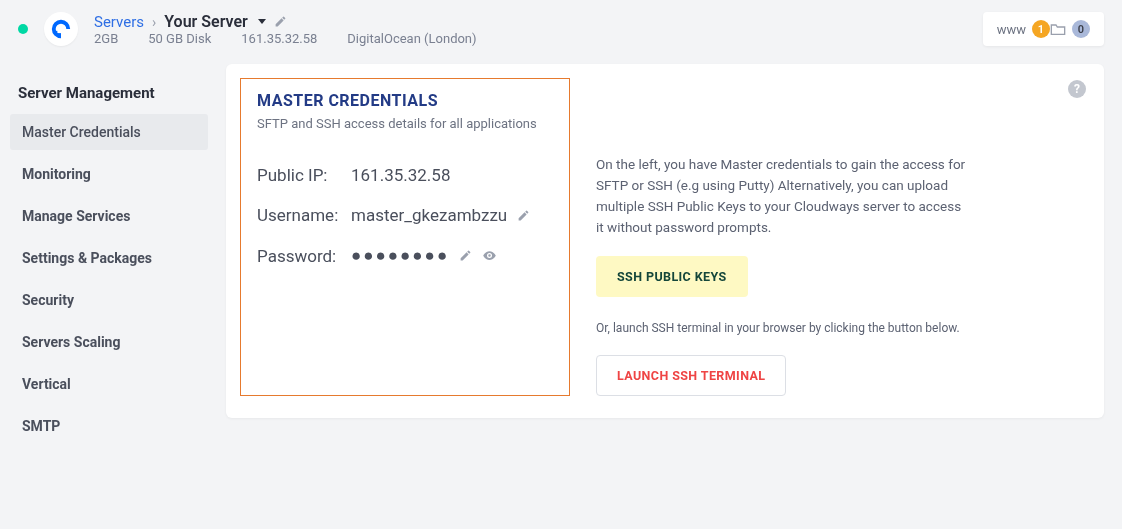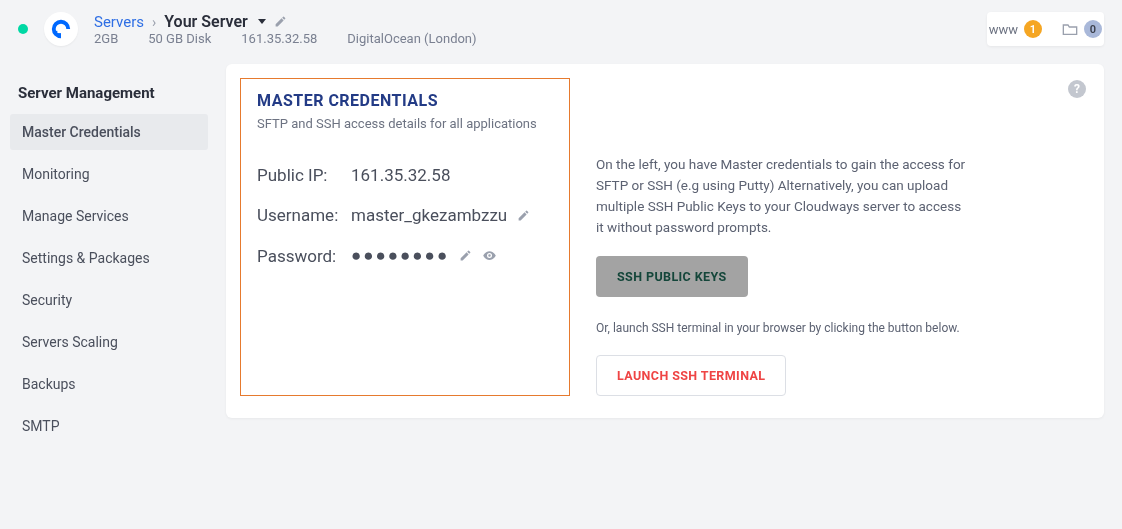--- a/index.html
+++ b/index.html
@@ -38,41 +38,42 @@
     width: 0; height: 0; border-left: 4px solid transparent; border-right: 4px solid transparent;
     border-top: 5px solid #2a2e3a; display: inline-block; margin-left: 2px; cursor: pointer;
   }
   .pencil {
     width: 14px; height: 14px; display: inline-flex; align-items: center; justify-content: center;
     color: #9aa0ad; cursor: pointer;
   }
   .spec-row { display: flex; gap: 30px; color: #7a8091; font-size: 13px; }
   .header-right {
     margin-left: auto;
-    background: #fff; border-radius: 4px; padding: 8px 2px;
-    display: flex; align-items: flex-end; gap: 20px;
+    background: #fff; border-radius: 4px; padding: 8px 14px;
+    display: flex; align-items: flex-end; 
     box-shadow: 0 1px 3px rgba(0,0,0,.06);
   }
   .pill-group { display: flex; align-items: center; gap: 6px; color: #6d7382; font-size: 13px; }
   .count-badge {
     display: inline-flex; align-items: center; justify-content: center;
     min-width: 18px; height: 18px; padding: 0 4px;
     border-radius: 9px; font-size: 11px; color: #fff; font-weight: 600;
   }
   .badge-orange { background: #f5a623; }
   .badge-blue   { background: #a9b8d9; color: #3a3e4a; }
 
   
   .body-wrap { display: flex; padding: 0 18px 20px 10px; gap: 18px; align-items: flex-start; }
 
   .sidebar { width: 198px; flex-shrink: 0; }
   .sidebar-title { font-size: 15px; font-weight: 700; color: #2a2e3a; padding: 20px 8px 12px; }
   .side-item {
     padding: 10px 12px; color: #4a4f5c; font-size: 14px; cursor: pointer;
     border-radius: 3px;
+    font-weight: bold;
   }
   .side-item.active { background: #e8eaed; font-weight: 500; }
   .side-item + .side-item { margin-top: 6px; }
 
   .panel {
     flex: 1; background: #fff; border-radius: 6px;
     padding: 14px 18px 22px 14px;
     box-shadow: 0 1px 3px rgba(0,0,0,.05);
     display: flex; gap: 26px; position: relative;
   }
@@ -96,21 +97,21 @@
   .dots { letter-spacing: 2px; font-weight: 700; }
   .mini-icon { color: #9aa0ad; cursor: pointer; display: inline-flex; }
 
   .right-col { flex: 1; padding-top: 76px; max-width: 370px; }
   .info-text { color: #5c6272; font-size: 13.5px; line-height: 1.55; }
   .btn {
     display: inline-block; margin-top: 18px; padding: 12px 20px;
     font-size: 12.5px; font-weight: 700; letter-spacing: .4px;
     border-radius: 4px; cursor: pointer; border: 1px solid transparent;
   }
-  .btn-teal  { background: #a3a3a3; color: #14463a; }
+  .btn-teal  { background: #fef9c3; color: #14463a; }
   .btn-white { background: #fff; color: #ef4444; border-color: #dcdfe5; }
   .or-text { margin-top: 22px; color: #5c6272; font-size: 12px; line-height: 1.55; }
 
   svg { display: block; }
 </style>
 </head>
 <body>
 
 <div class="header">
   <span class="status-dot"></span>
@@ -162,21 +163,21 @@
 <div class="body-wrap">
 
   <div class="sidebar">
     <div class="sidebar-title">Server Management</div>
     <div class="side-item active">Master Credentials</div>
     <div class="side-item">Monitoring</div>
     <div class="side-item">Manage Services</div>
     <div class="side-item">Settings &amp; Packages</div>
     <div class="side-item">Security</div>
     <div class="side-item">Servers Scaling</div>
-    <div class="side-item">Backups</div>
+    <div class="side-item">Vertical</div>
     <div class="side-item">SMTP</div>
   </div>
 
   <div class="panel">
     <span class="help-icon">?</span>
 
     <div class="cred-box">
       <div class="cred-title">MASTER CREDENTIALS</div>
       <div class="cred-sub">SFTP and SSH access details for all applications</div>
 

